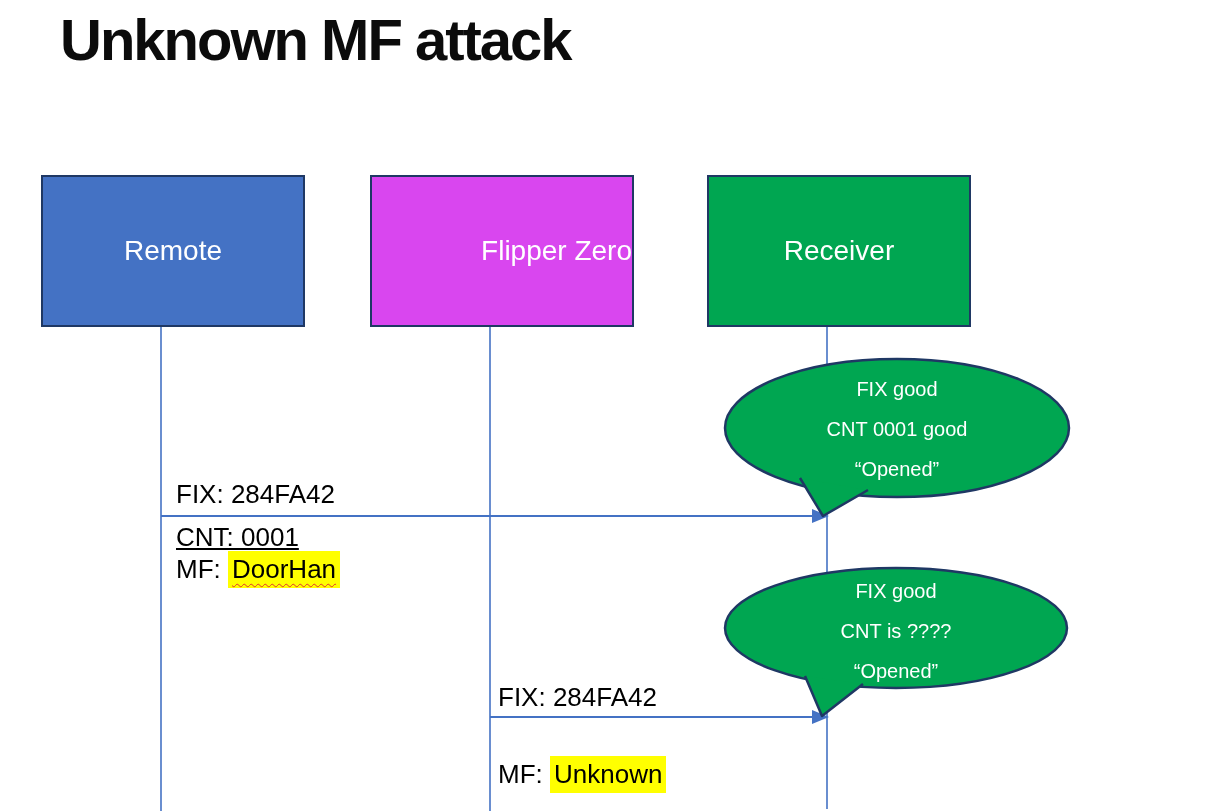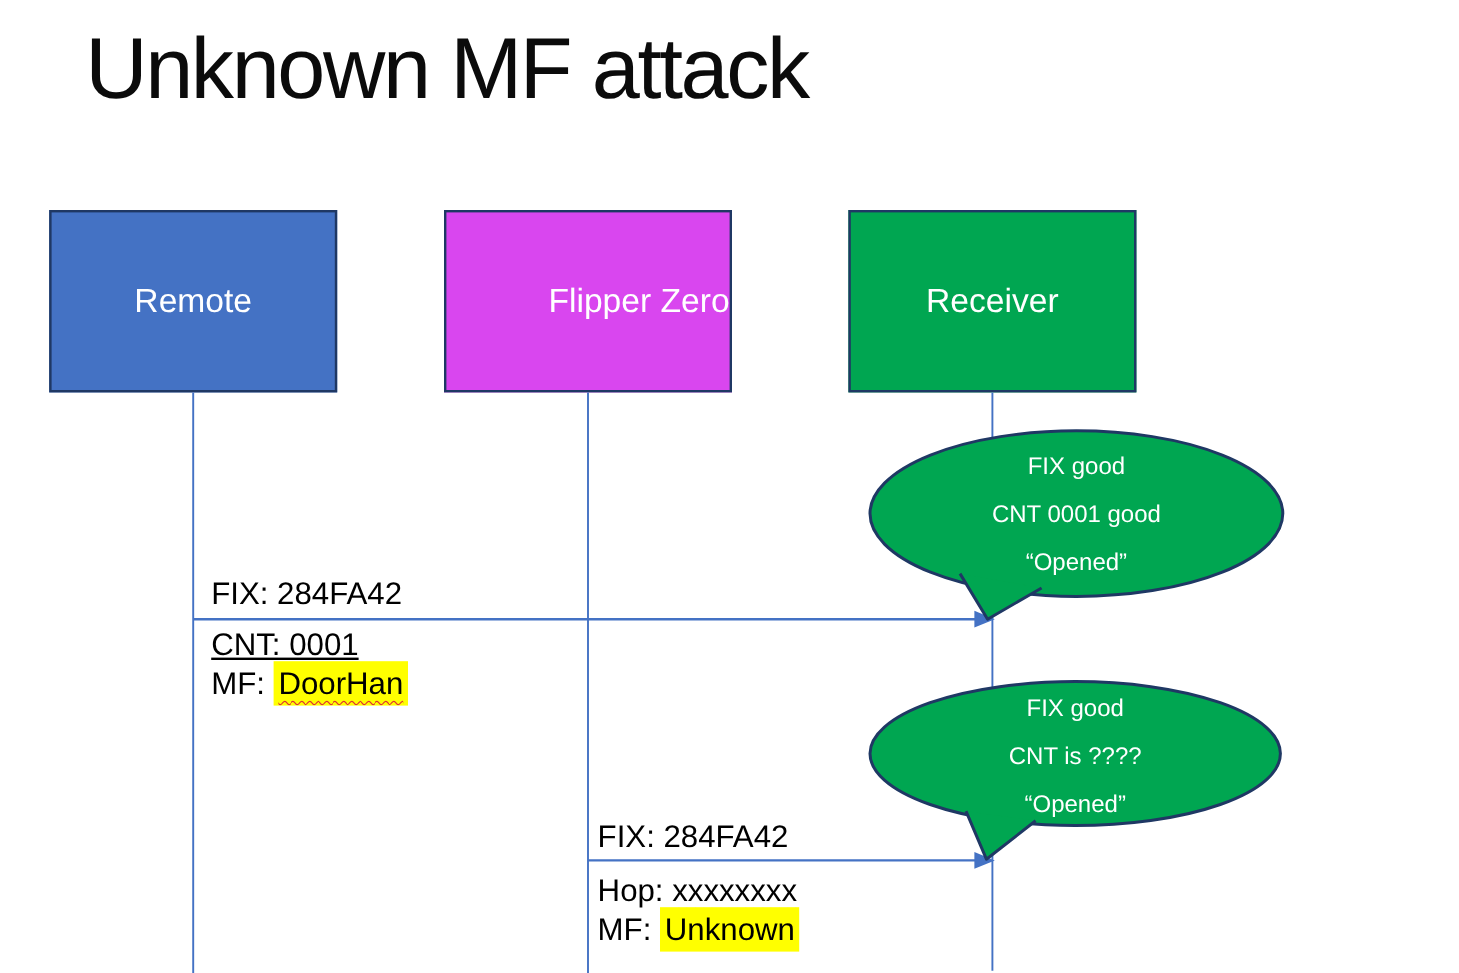--- a/index.html
+++ b/index.html
@@ -10,31 +10,31 @@
     overflow: hidden;
   }
   .slide {
     position: relative;
     width: 1216px; height: 811px;
     background: #ffffff;
   }
   .slide-title {
     position: absolute;
     left: 56px; top: 2px;
-    margin: 15px;
-    font-size: 72px;
-    font-weight: 400;
+    margin: 4px;
+    font-size: 58px;
+    font-weight: 700;
     letter-spacing: -2px;
     color: #0b0b0b;
     white-space: nowrap;
   }
   .actor {
     position: absolute;
     top: 175px;
-    width: 240px; height: 152px;
+    width: 264px; height: 152px;
     box-sizing: border-box;
     border: 2px solid #1F3864;
     display: flex;
     align-items: center;
     justify-content: center;
     color: #ffffff;
     font-size: 28px;
   }
   .actor-remote   { left: 41px;  background: #4472C4; }
   .actor-flipper  { left: 370px; background: #d946ef; justify-content: flex-end; }
@@ -135,20 +135,17 @@
     <div>“Opened”</div>
   </div>
 
   <div class="msg-label m1-fix">FIX: 284FA42</div>
   <div class="msg-label m1-cnt">CNT: 0001</div>
   <div class="msg-label m1-mf">
     <span>MF: </span><span class="hl squiggle">DoorHan</span>
   </div>
 
   <div class="msg-label m2-fix">FIX: 284FA42</div>
-  <div class="msg-label m2-hop">
-    <span>Hop: </span><span class="squiggle">xxxxxxxx</span>
-  </div>
   <div class="msg-label m2-mf">
     <span>MF: </span><span class="hl">Unknown</span>
   </div>
 
 </div>
 
 </body></html>

